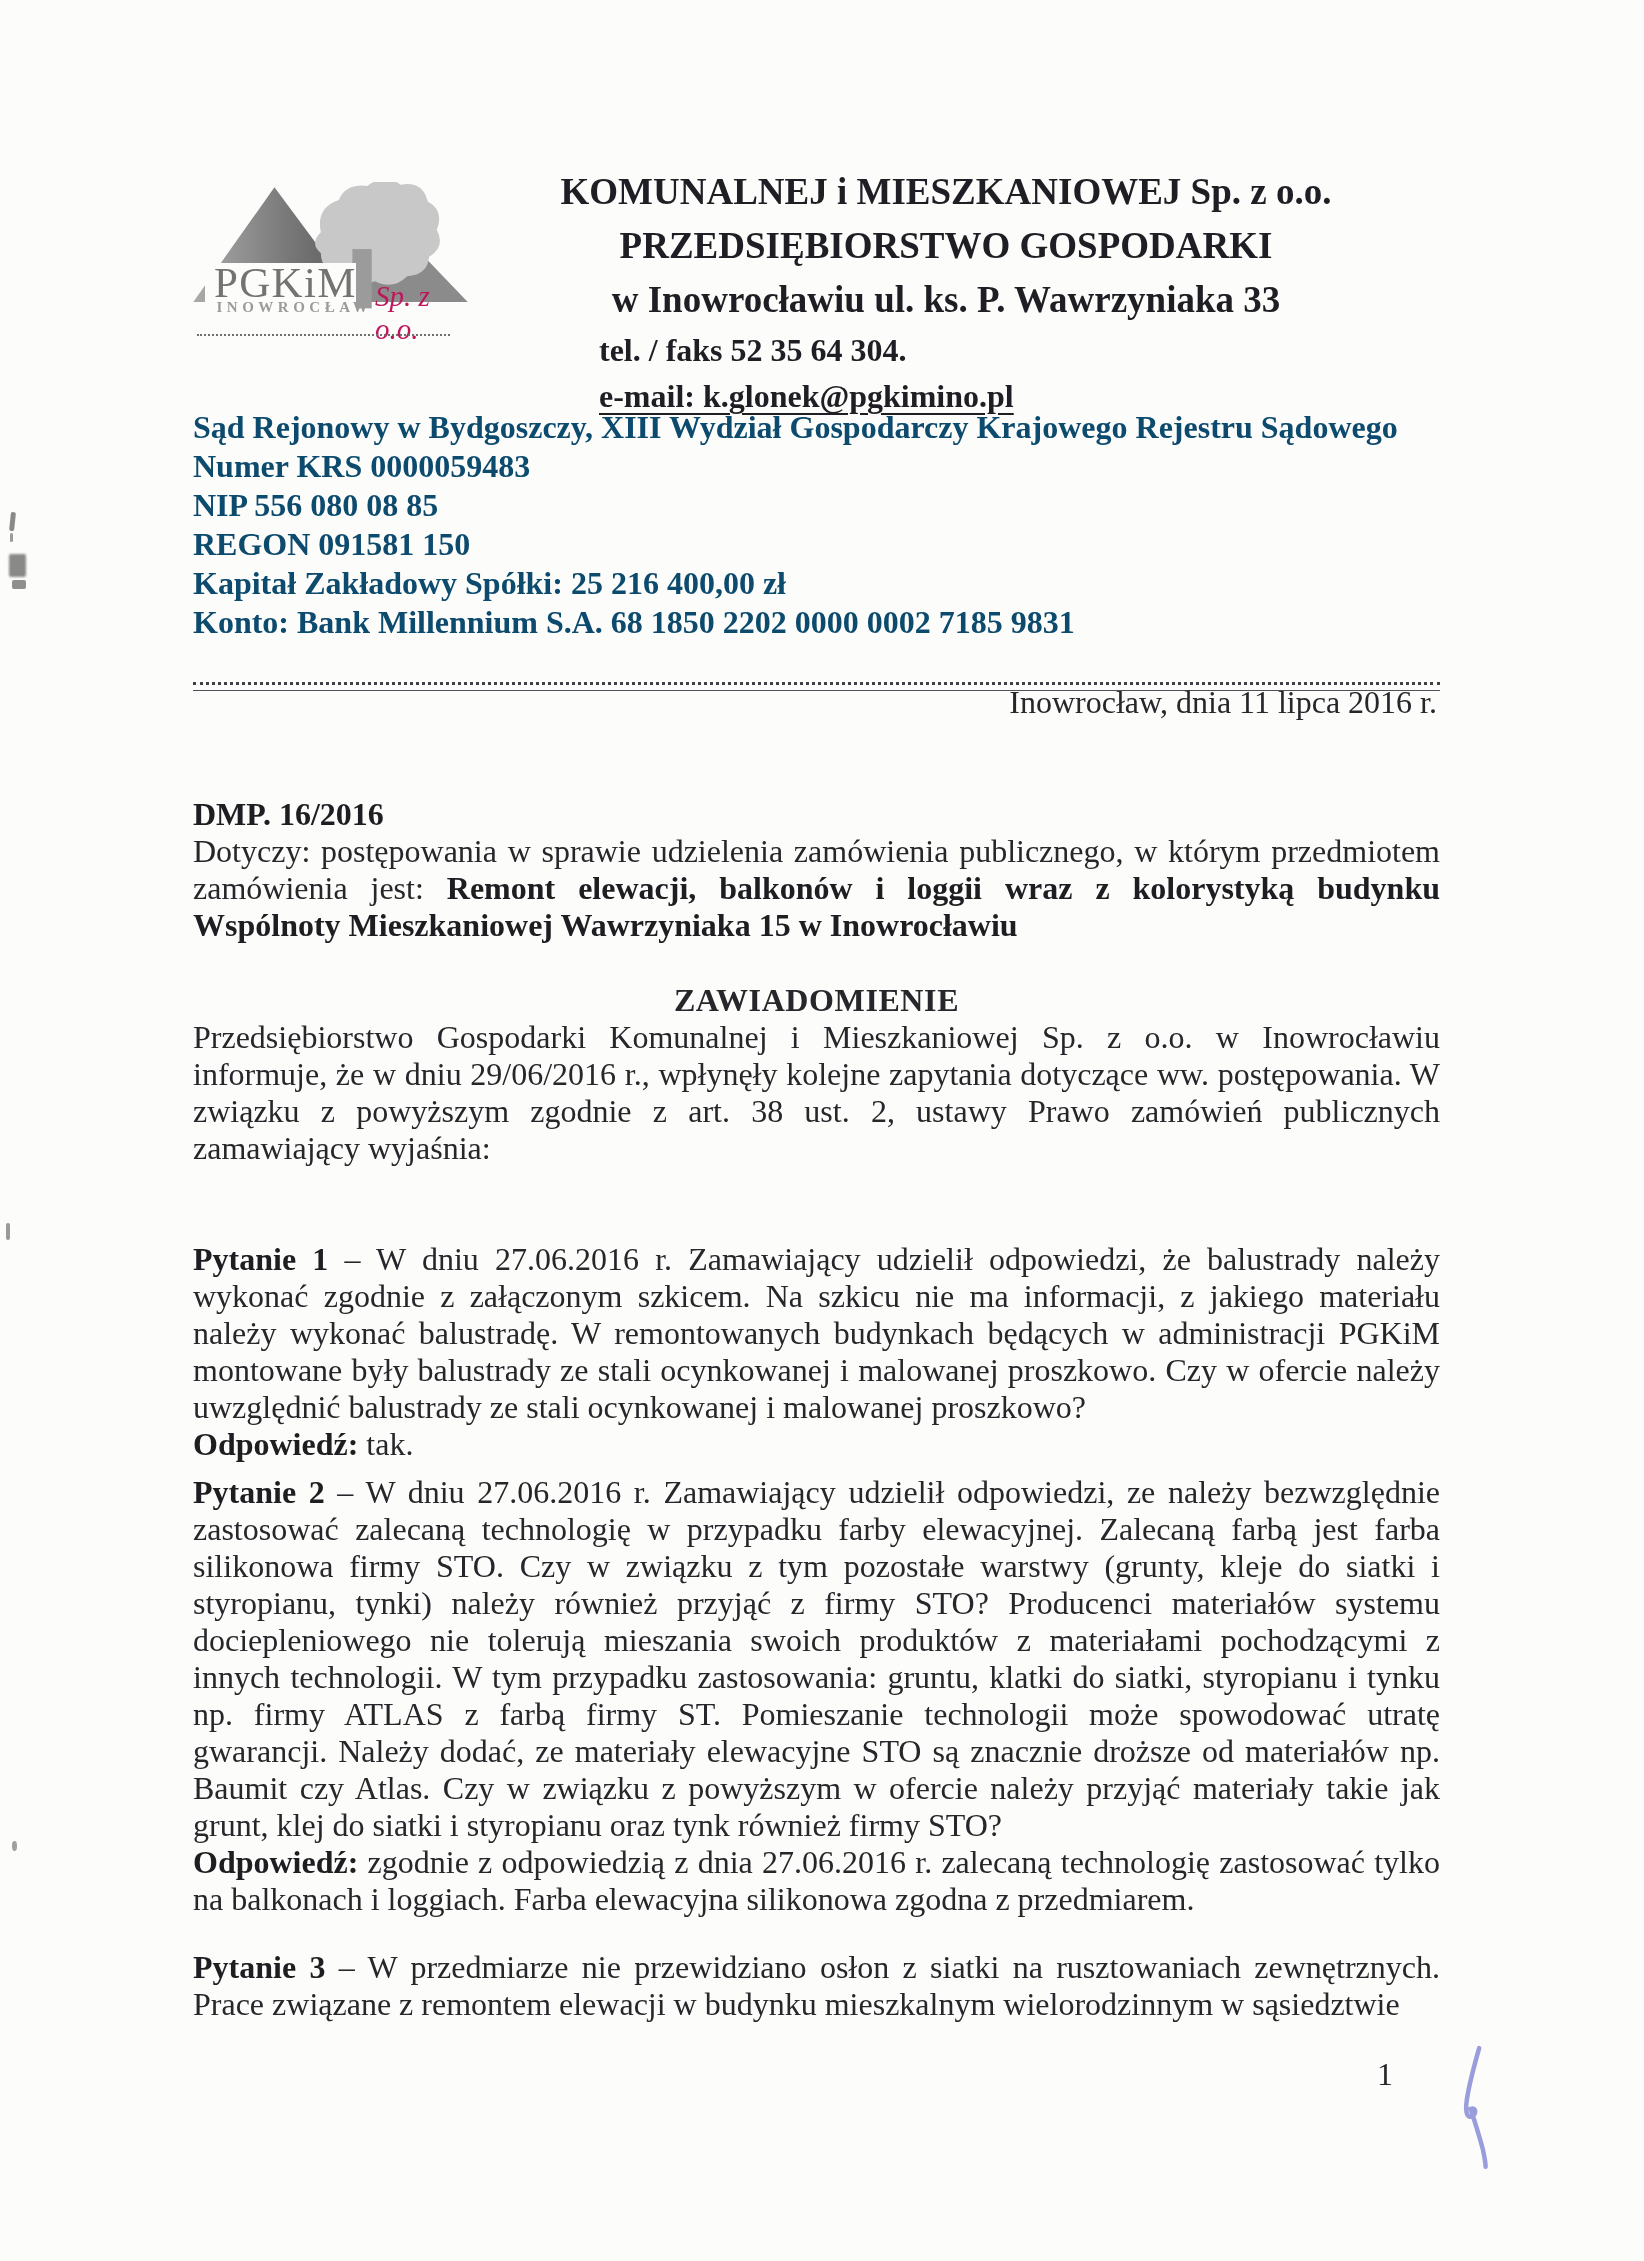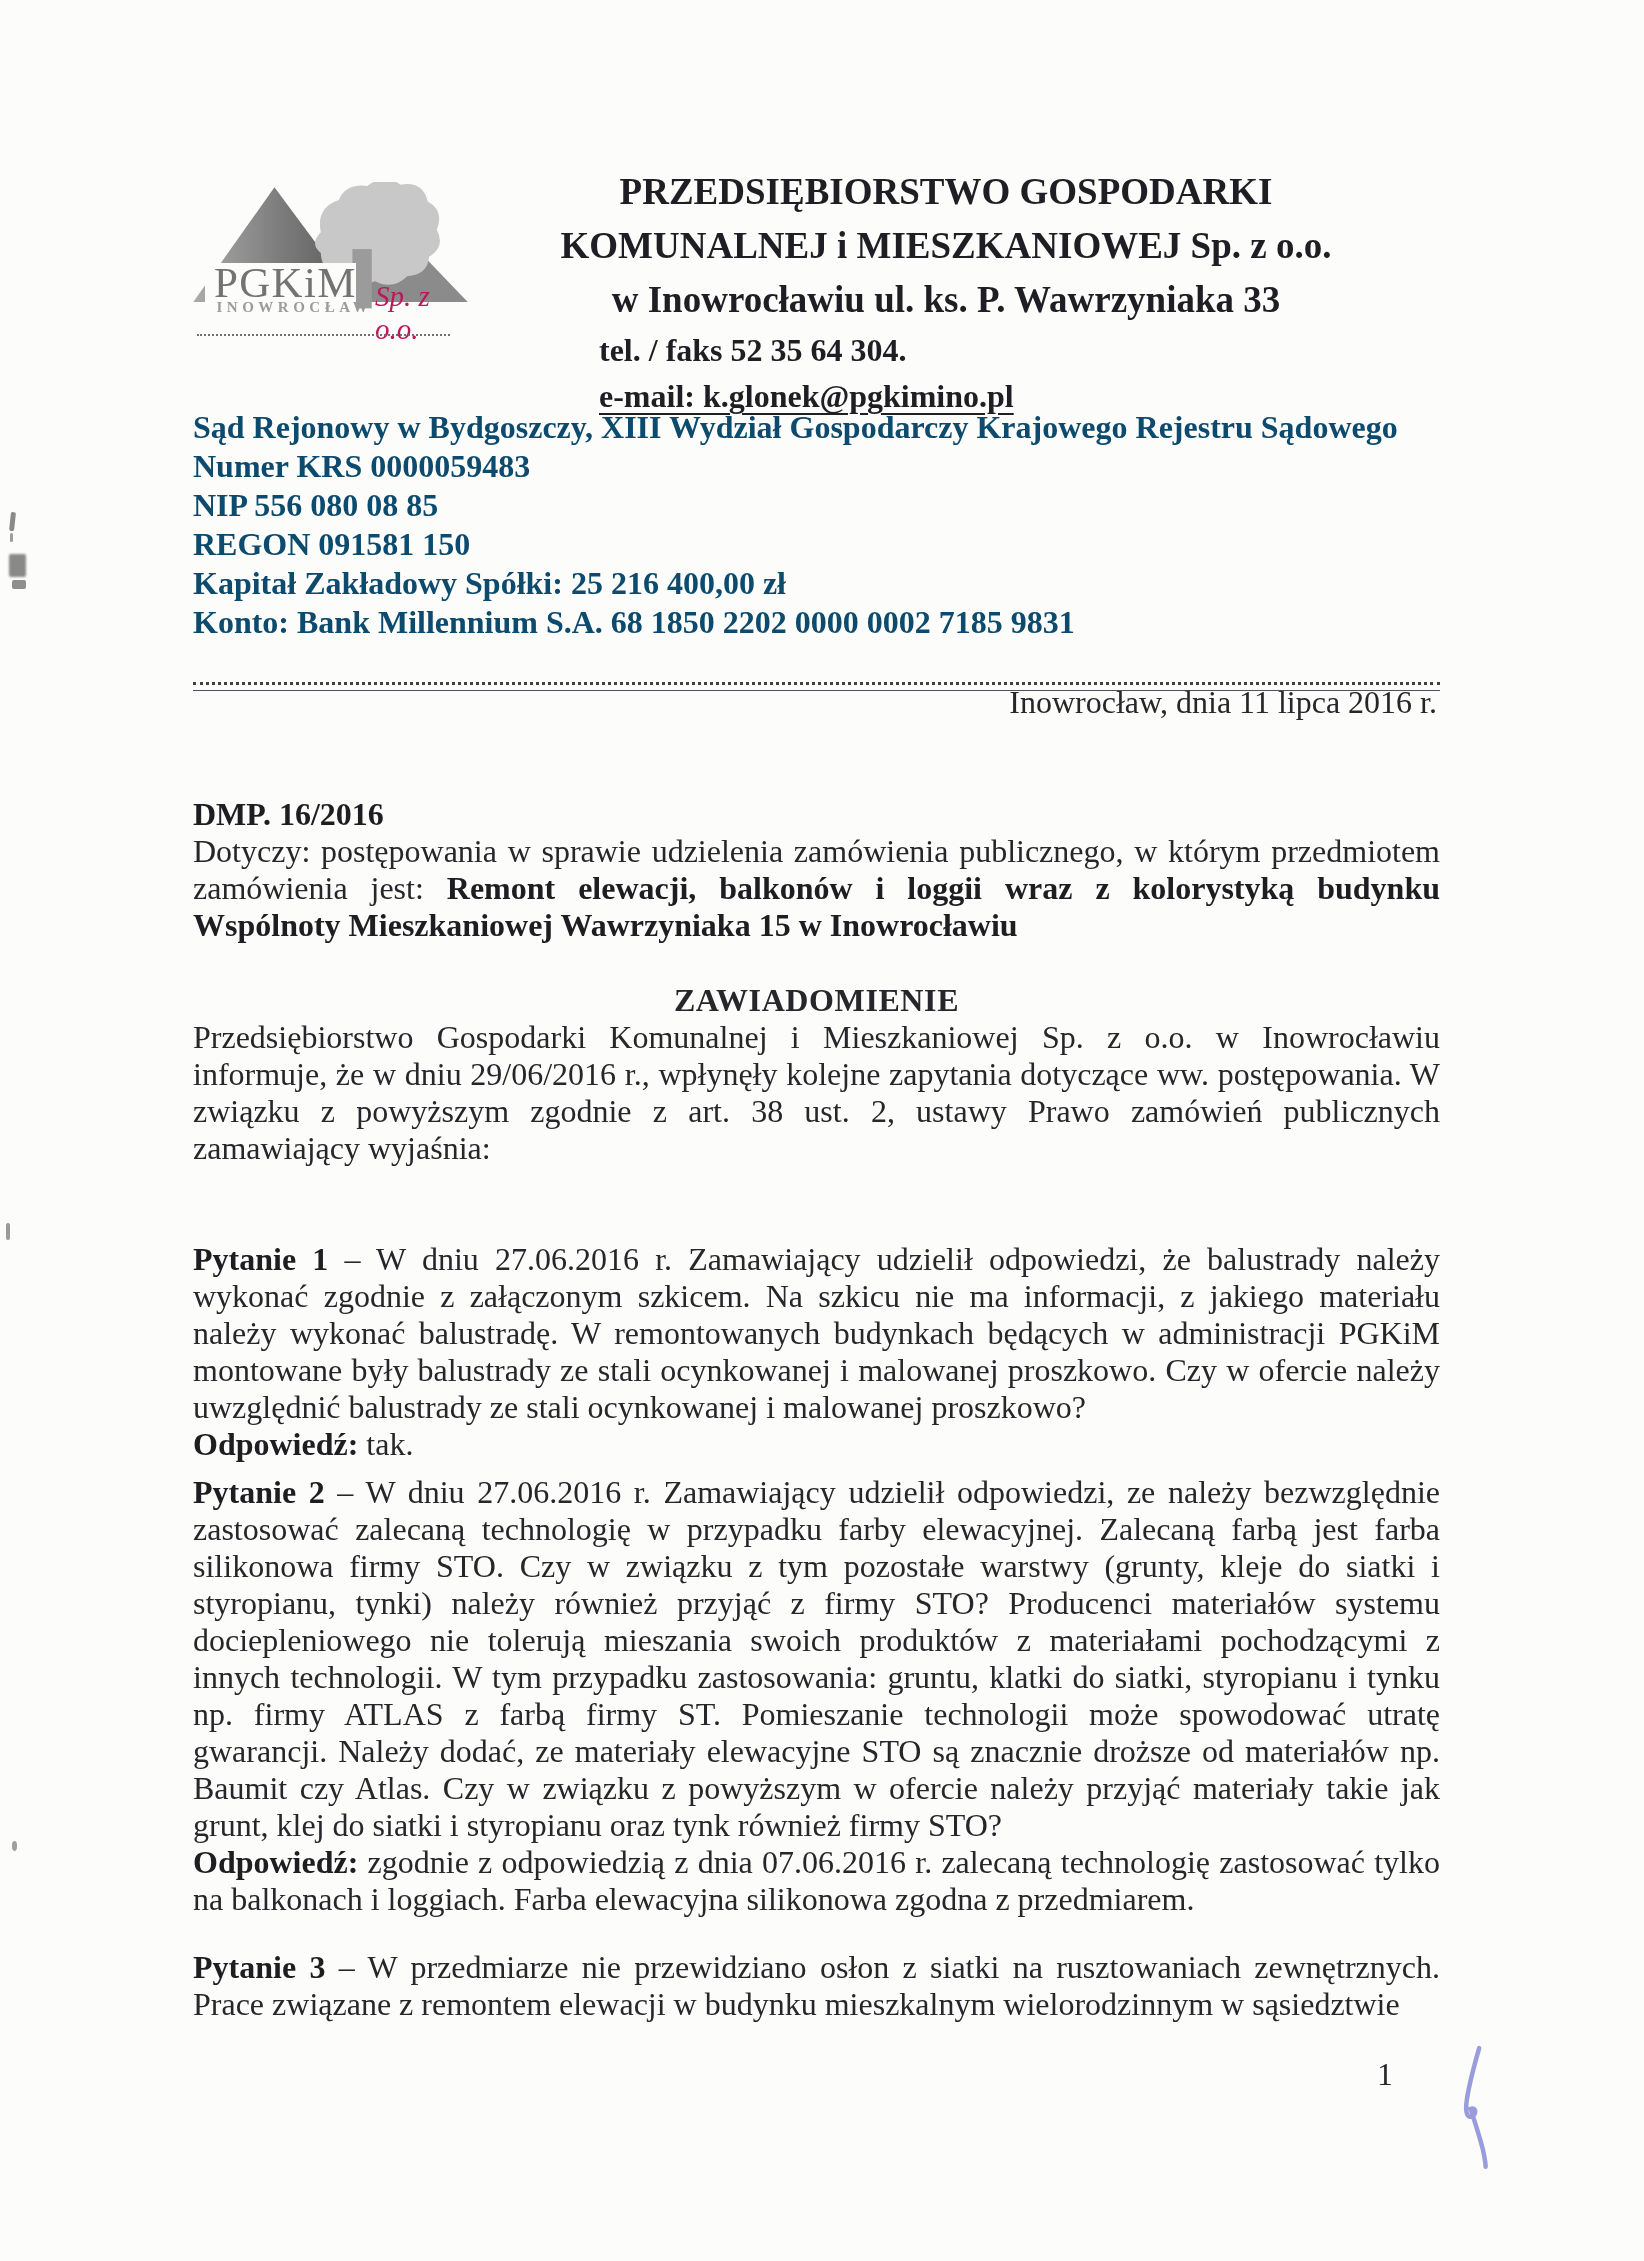--- a/index.html
+++ b/index.html
@@ -85,22 +85,22 @@
       <rect x="249" y="104" width="30" height="92" fill="#9b9b9b"></rect>
     </svg>
     <div class="logo-whitebox"></div>
     <div class="logo-name">PGKiM</div>
     <div class="logo-suffix">Sp. z o.o.</div>
     <div class="logo-city">INOWROCŁAW</div>
     <div class="logo-underline"></div>
   </div>
 
   <div class="head">
+    <div class="hl">KOMUNALNEJ i MIESZKANIOWEJ Sp. z o.o.</div>
     <div class="hl">PRZEDSIĘBIORSTWO GOSPODARKI</div>
-    <div class="hl">KOMUNALNEJ i MIESZKANIOWEJ Sp. z o.o.</div>
     <div class="hl">w Inowrocławiu ul. ks. P. Wawrzyniaka 33</div>
     <div class="hs">tel. / faks 52 35 64 304.</div>
     <div class="hs"><span class="email">e-mail: k.glonek@pgkimino.pl</span></div>
   </div>
 
   <div class="registry">
     <div>Sąd Rejonowy w Bydgoszczy, XIII Wydział Gospodarczy Krajowego Rejestru Sądowego</div>
     <div>Numer KRS 0000059483</div>
     <div>NIP 556 080 08 85</div>
     <div>REGON 091581 150</div>
@@ -125,21 +125,21 @@
     <div class="just">Przedsiębiorstwo Gospodarki Komunalnej i Mieszkaniowej Sp. z o.o. w Inowrocławiu informuje, że w dniu 29/06/2016 r., wpłynęły kolejne zapytania dotyczące ww. postępowania. W związku z powyższym zgodnie z art. 38 ust. 2, ustawy Prawo zamówień publicznych zamawiający wyjaśnia:</div>
   </div>
 
   <div class="blk q1">
     <div class="just"><span class="b">Pytanie 1</span><span> – </span><span>W dniu 27.06.2016 r. Zamawiający udzielił odpowiedzi, że balustrady należy wykonać zgodnie z załączonym szkicem. Na szkicu nie ma informacji, z jakiego materiału należy wykonać balustradę. W remontowanych budynkach będących w administracji PGKiM montowane były balustrady ze stali ocynkowanej i malowanej proszkowo. Czy w ofercie należy uwzględnić balustrady ze stali ocynkowanej i malowanej proszkowo?</span></div>
     <div><span class="b">Odpowiedź:</span><span> tak.</span></div>
   </div>
 
   <div class="blk q2">
     <div class="just"><span class="b">Pytanie 2</span><span> – </span><span>W dniu 27.06.2016 r. Zamawiający udzielił odpowiedzi, ze należy bezwzględnie zastosować zalecaną technologię w przypadku farby elewacyjnej. Zalecaną farbą jest farba silikonowa firmy STO. Czy w związku z tym pozostałe warstwy (grunty, kleje do siatki i styropianu, tynki) należy również przyjąć z firmy STO? Producenci materiałów systemu dociepleniowego nie tolerują mieszania swoich produktów z materiałami pochodzącymi z innych technologii. W tym przypadku zastosowania: gruntu, klatki do siatki, styropianu i tynku np. firmy ATLAS z farbą firmy ST. Pomieszanie technologii może spowodować utratę gwarancji. Należy dodać, ze materiały elewacyjne STO są znacznie droższe od materiałów np. Baumit czy Atlas. Czy w związku z powyższym w ofercie należy przyjąć materiały takie jak grunt, klej do siatki i styropianu oraz tynk również firmy STO?</span></div>
-    <div class="just"><span class="b">Odpowiedź:</span><span> zgodnie z odpowiedzią z dnia 07.06.2016 r. zalecaną technologię zastosować tylko na balkonach i loggiach. Farba elewacyjna silikonowa zgodna z przedmiarem.</span></div>
+    <div class="just"><span class="b">Odpowiedź:</span><span> zgodnie z odpowiedzią z dnia 27.06.2016 r. zalecaną technologię zastosować tylko na balkonach i loggiach. Farba elewacyjna silikonowa zgodna z przedmiarem.</span></div>
   </div>
 
   <div class="blk q3">
     <div class="just"><span class="b">Pytanie 3</span><span> – </span><span>W przedmiarze nie przewidziano osłon z siatki na rusztowaniach zewnętrznych. Prace związane z remontem elewacji w budynku mieszkalnym wielorodzinnym w sąsiedztwie</span></div>
   </div>
 
   <div class="pageno">1</div>
 
   <svg class="pen-mark" viewBox="0 0 80 200">
     <path d="M48 8 C40 36 30 72 28 96 C27 110 31 118 38 113 C44 109 43 99 35 102 C39 116 48 142 54 166 C56 176 58 185 58 192" fill="none" stroke="#8e92d8" stroke-width="7" stroke-linecap="round" opacity="0.9"></path>

